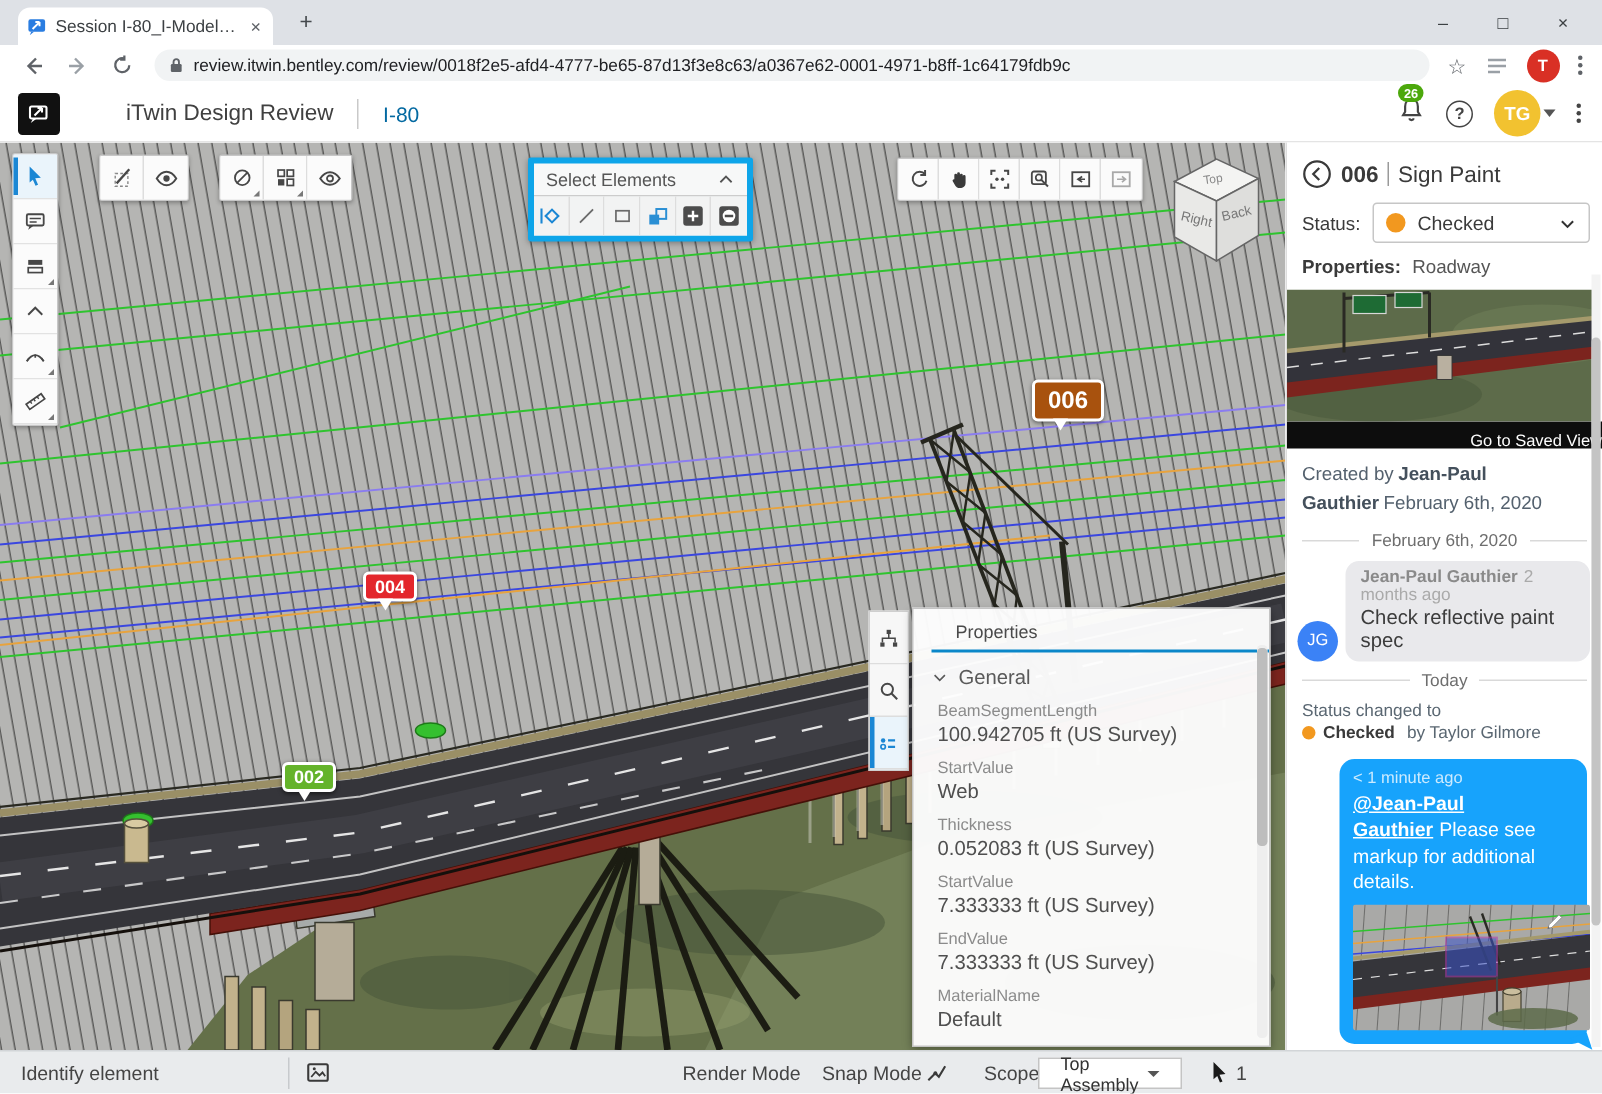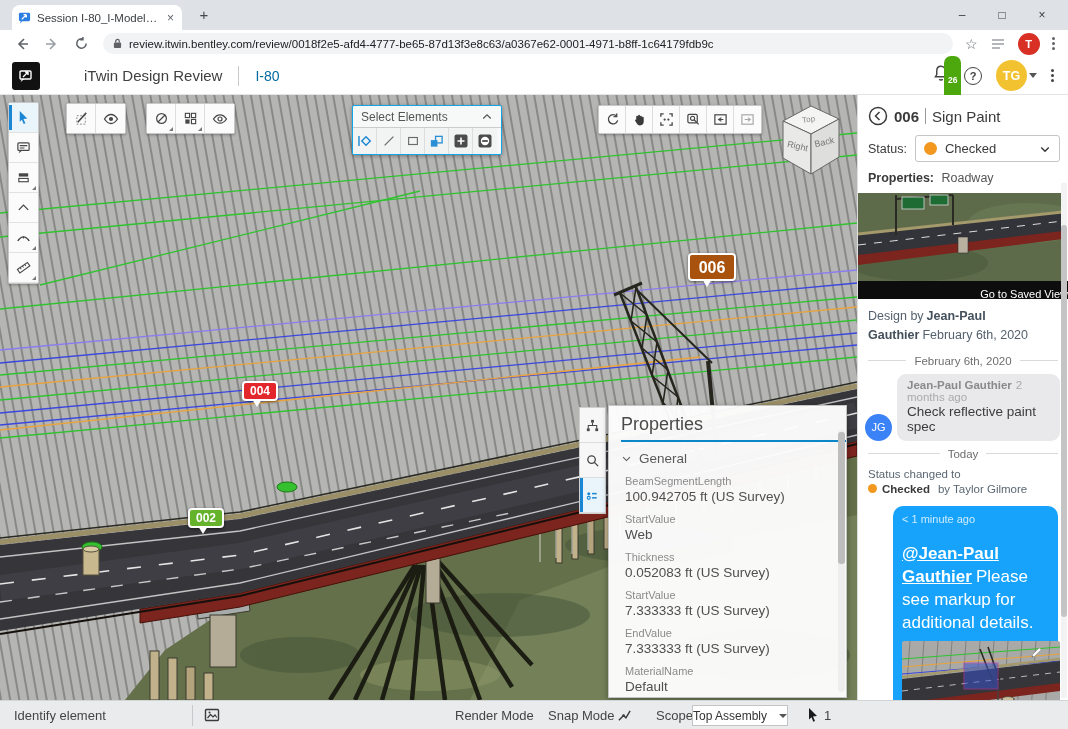--- a/index.html
+++ b/index.html
@@ -26,39 +26,39 @@
 .vdots i{width:3px;height:3px;border-radius:50%;background:#5f6368}
 
 
 #appbar{position:absolute;left:0;top:57px;width:1068px;height:38px;background:#fff;border-bottom:1px solid #e4e4e4;display:flex;align-items:center}
 #logo{width:28px;height:28px;background:#111;border-radius:3px;margin-left:12px;display:flex;align-items:center;justify-content:center}
 #appbar .brand{font-size:15px;color:#404040;margin-left:44px}
 #appbar .pipe{width:1px;height:20px;background:#c9c9c9;margin:0 16px}
 #appbar .proj{font-size:14px;color:#0369a1}
 #appbar .right{margin-left:auto;display:flex;align-items:center;gap:14px;margin-right:14px}
 #bellwrap{position:relative}
-#badge{position:absolute;top:-8px;left:12px;background:#4ca80c;color:#fff;font-size:8.5px;font-weight:bold;border-radius:7px;padding:19px 4px}
+#badge{position:absolute;top:-8px;left:0;background:#4ca80c;color:#fff;font-size:8.5px;font-weight:bold;border-radius:7px;padding:1px 4px}
 .qmark{width:18px;height:18px;border:1.5px solid #444;border-radius:50%;font-size:11px;font-weight:bold;color:#444;display:flex;align-items:center;justify-content:center}
 .tgavatar{width:31px;height:31px;border-radius:50%;background:#f2c230;color:#fff;font-size:12.5px;font-weight:bold;display:flex;align-items:center;justify-content:center}
 .caret{width:0;height:0;border-left:4px solid transparent;border-right:4px solid transparent;border-top:5px solid #555;margin-left:2px}
 
 
 #main{position:absolute;left:0;top:95px;width:1068px;height:605px}
 #viewport{position:absolute;left:0;top:0;width:857px;height:605px;overflow:hidden}
 
 
 .tbx{position:absolute;background:#fdfdfd;border:1px solid #c7c7c7;border-radius:2px;box-shadow:0 1px 3px rgba(0,0,0,.3);display:flex}
 .tbtn{width:29px;height:29px;display:flex;align-items:center;justify-content:center;border-right:1px solid #ddd;position:relative;background:#fbfbfb}
 .tbtn:last-child{border-right:none}
 .tbtn .fly{position:absolute;right:2px;bottom:2px;width:0;height:0;border-left:4px solid transparent;border-bottom:4px solid #777}
 #lefttools{position:absolute;left:8px;top:7px;width:31px;background:#fdfdfd;border:1px solid #c7c7c7;border-radius:2px;box-shadow:0 1px 3px rgba(0,0,0,.3);display:flex;flex-direction:column}
 #lefttools .tbtn{width:29px;height:30px;border-right:none;border-bottom:1px solid #e2e2e2}
 #lefttools .tbtn.active{background:#eaf4fb}
 #lefttools .tbtn.active::before{content:"";position:absolute;left:0;top:2px;bottom:2px;width:3px;background:#1b87d4}
-#selpanel{position:absolute;left:352px;top:10px;width:150px;box-shadow:0 1px 4px rgba(0,0,0,.35);border:1px solid #0ea5e9;border-radius:2px;background:#f7f8f8}
+#selpanel{position:absolute;left:352px;top:10px;width:150px;box-shadow:0 1px 4px rgba(0,0,0,.35);border:4px solid #0ea5e9;border-radius:2px;background:#f7f8f8}
 #selpanel .hd{height:22px;display:flex;align-items:center;justify-content:space-between;padding:0 8px;border-bottom:1px solid #ccc}
 #selpanel .hd .lbl{font-size:12px;color:#555}
 #selpanel .row{display:flex}
 #selpanel .row .tbtn{width:24px;height:26px;background:#f2f3f3}
 #viewtools{position:absolute;left:598px;top:10px}
 #viewtools .tbtn{width:27px;height:27px}
 
 
 #cube{position:absolute;left:771px;top:2px;width:78px;height:84px}
 
@@ -69,21 +69,21 @@
 #m006::after{border-top-color:#fff;left:12px}
 #m004{left:242px;top:286px;width:36px;height:20px;font-size:12px;line-height:17px;background:#e3262c}
 #m002{left:188px;top:413px;width:36px;height:20px;font-size:12px;line-height:17px;background:#64b32a}
 
 
 #minitools{position:absolute;left:579px;top:312px;width:27px;background:#f7f7f7;border:1px solid #cfcfcf;display:flex;flex-direction:column}
 #minitools .tbtn{width:25px;height:35px;border-right:none;border-bottom:1px solid #ddd;background:#f7f7f7}
 #minitools .tbtn.active{background:#eaf4fb}
 #minitools .tbtn.active::before{content:"";position:absolute;left:0;top:0;bottom:0;width:3px;background:#1b87d4}
 #props{position:absolute;left:608px;top:310px;width:239px;height:293px;background:rgba(253,253,253,.97);border:1px solid #c4c4c4;box-shadow:0 2px 6px rgba(0,0,0,.35);overflow:hidden}
-#props .ttl{font-size:18px;color:#4a4a4a;padding:8px 12px 5px}
+#props .ttl{font-size:12px;color:#4a4a4a;padding:8px 28px 5px}
 #props .blueline{height:2px;background:#0b87c9;margin-left:12px}
 #props .sect{display:flex;align-items:center;gap:7px;padding:9px 12px 4px;font-size:13.5px;color:#5a5a5a}
 #props .pf{padding:5px 16px 0}
 #props .pl{font-size:11px;color:#8b8b8b;margin-bottom:2px}
 #props .pv{font-size:13.5px;color:#4f4f4f;margin-bottom:4px}
 #props .sb{position:absolute;right:1px;top:24px;width:7px;height:262px;background:#eee;border-radius:3px}
 #props .sb i{position:absolute;left:0;top:2px;width:7px;height:132px;background:#bdbdbd;border-radius:3px}
 
 
 #sidebar{position:absolute;left:857px;top:0;width:211px;height:605px;background:#fff;border-left:1px solid #ddd;overflow:hidden}
@@ -113,32 +113,32 @@
 .graybubble .hd .nm{font-weight:bold;margin-right:4px}
 .graybubble .hd .tm{color:#aaa}
 .graybubble .bd{font-size:13.5px;color:#3c3c3c;margin-top:1px}
 #statchange{padding:6px 0 0 10px;font-size:11.5px;color:#5a6772}
 #statchange .l2{display:flex;align-items:center;gap:5px;margin-top:3px}
 #statchange .dot{width:9px;height:9px;border-radius:50%;background:#f2981f}
 #statchange b{color:#3a3a3a;margin-right:3px}
 #bluebubble{position:relative;margin:11px 10px 0 35px;background:#17a3fc;border-radius:10px;padding:7px 9px 9px;color:#fff}
 #bluebubble::after{content:"";position:absolute;right:-2px;bottom:-6px;border-left:12px solid transparent;border-top:12px solid #17a3fc;transform:rotate(-18deg)}
 #bluebubble .tm{font-size:11px;color:rgba(255,255,255,.78)}
-#bluebubble .tx{font-size:17px;line-height:1.35;margin-top:18px}
+#bluebubble .tx{font-size:13px;line-height:1.35;margin-top:2px}
 #bluebubble .tx .mn{font-weight:bold;text-decoration:underline;margin-right:4px}
 #markupimg{position:relative;margin-top:6px}
 #markupimg .pen{position:absolute;right:5px;top:4px}
 #sidescroll{position:absolute;right:1px;top:88px;width:6px;height:515px;background:#f3f3f3}
 #sidescroll i{position:absolute;left:0;top:42px;width:6px;height:392px;background:#c4c4c4;border-radius:3px}
 
 
 #statusbar{position:absolute;left:0;top:700px;width:1068px;height:29px;background:#e9ebed;border-top:1px solid #d2d5d8}
 #statusbar .t{position:absolute;top:7px;font-size:13px;color:#444}
 #statusbar .vdiv{position:absolute;left:192px;top:4px;width:1px;height:21px;background:#c7cacd}
-#scopebox{position:absolute;left:692px;top:4px;width:96px;height:21px;background:#fff;border:1px solid #c4c4c4;display:flex;align-items:center;justify-content:space-between;padding:0 0}
+#scopebox{position:absolute;left:692px;top:4px;width:96px;height:21px;background:#fff;border:1px solid #c4c4c4;display:flex;align-items:center;justify-content:space-between;padding:0 14px}
 #scopebox .v{font-size:12px;color:#333}
 #scopebox .dn{width:0;height:0;border-left:4px solid transparent;border-right:4px solid transparent;border-top:4px solid #555}
 </style>
 </head>
 <body>
 
 <div id="tabstrip">
   <div id="tab">
     <svg width="13" height="13" viewBox="0 0 14 14">
         <rect x="1" y="2" width="12" height="9" rx="1.5" fill="#2a7de1"></rect>
@@ -626,21 +626,21 @@
           <path d="M38,2 v40"></path>
           <path d="M95,2 v30"></path>
           <path d="M38,6 L95,2"></path>
         </g>
       <rect x="44" y="4" width="22" height="12" fill="#1e6b34" stroke="#d8d8d8" stroke-width="0.8"></rect>
       <rect x="72" y="2" width="18" height="10" fill="#1e6b34" stroke="#d8d8d8" stroke-width="0.8"></rect>
       <rect x="100" y="44" width="10" height="16" fill="#b9b0a0" stroke="#333" stroke-width="0.6"></rect>
     </svg>
     <div id="gotosv">Go to Saved View</div>
     <div id="created">
-      <span style="margin-right:3px">Design by</span><b style="margin-right:3px">Jean-Paul Gauthier</b><span>February 6th, 2020</span>
+      <span style="margin-right:3px">Created by</span><b style="margin-right:3px">Jean-Paul Gauthier</b><span>February 6th, 2020</span>
     </div>
     <div class="divrow">
         <span class="ln"></span>
         <span class="tx">February 6th, 2020</span>
         <span class="ln"></span>
       </div>
     <div id="comment1">
       <div class="jgavatar">JG</div>
       <div class="graybubble">
         <div class="hd"><span class="nm">Jean-Paul Gauthier</span><span class="tm">2 months ago</span></div>

